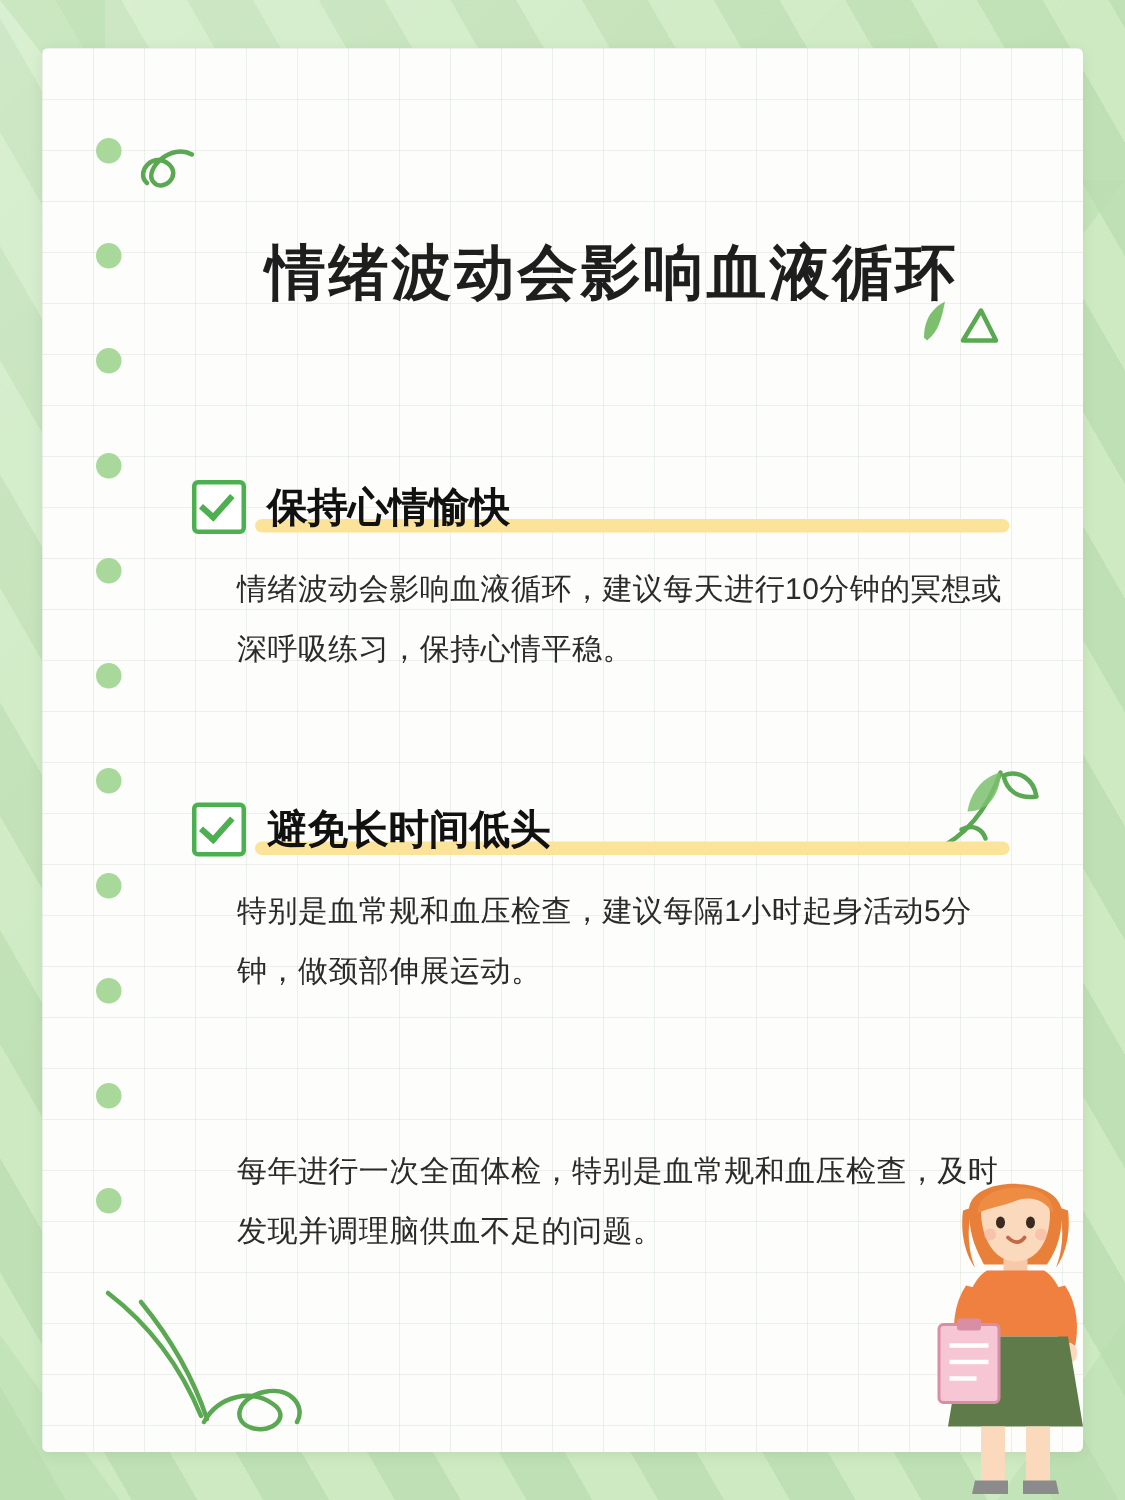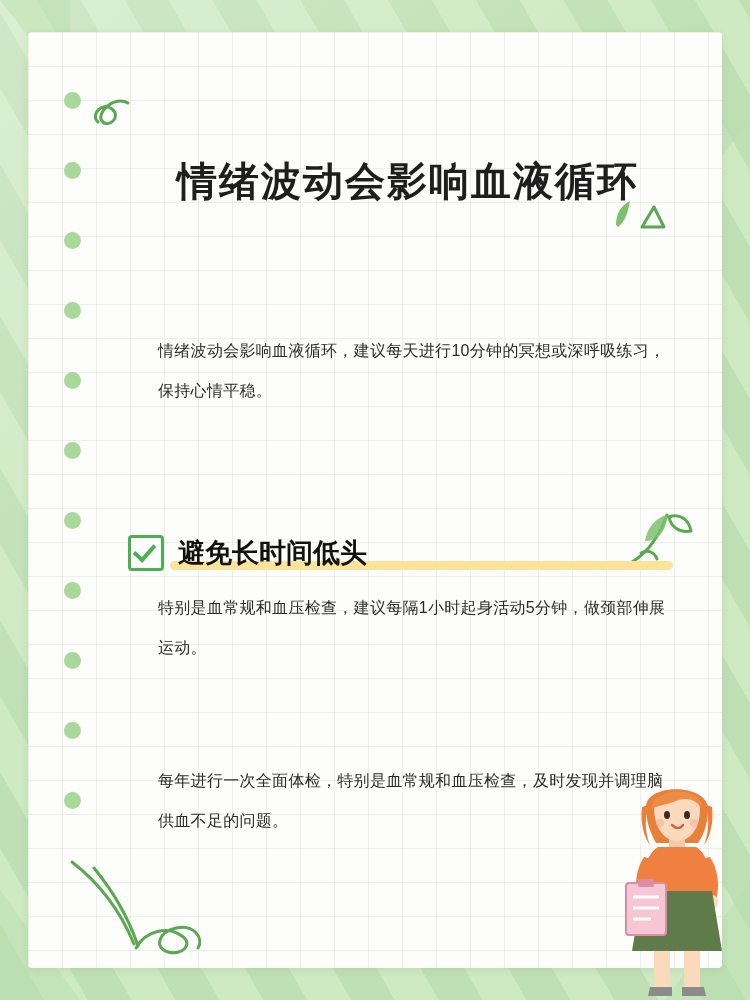--- a/index.html
+++ b/index.html
@@ -145,21 +145,21 @@
     height: 9px;
     background: #fbe49a;
     border-radius: 5px;
     z-index: 1;
   }
 
   .sec-body {
     margin-top: 14px;
     margin-left: 30px;
     width: 515px;
-    font-size: 16px;
+    font-size: 20px;
     line-height: 40px;
     color: #2b2b2b;
     letter-spacing: 0.3px;
   }
 
   
   .doodle { position: absolute; }
 
   
   .person { position: absolute; right: 8px; bottom: 0; width: 130px; height: 235px; }
@@ -211,20 +211,25 @@
       <path d="M14 10 C 40 30, 62 58, 76 92" fill="none" stroke="#5aa851" stroke-width="3" stroke-linecap="round"></path>
       <path d="M36 16 C 54 38, 70 64, 80 94" fill="none" stroke="#5aa851" stroke-width="3" stroke-linecap="round"></path>
       <path d="M78 96 C 88 78, 110 74, 124 84 C 136 92, 124 104, 110 100 C 96 96, 100 80, 118 76 C 136 72, 146 86, 140 96" fill="none" stroke="#5aa851" stroke-width="3" stroke-linecap="round"></path>
     </svg>
 
     <div class="content">
 
       <div class="title">情绪波动会影响血液循环</div>
 
       <div class="section sec1">
+        <div class="sec-head">
+          <div class="check"></div>
+          <div class="underline"></div>
+          <div class="sec-title">保持心情愉快</div>
+        </div>
         <div class="sec-body">情绪波动会影响血液循环，建议每天进行10分钟的冥想或深呼吸练习，保持心情平稳。</div>
       </div>
 
       <div class="section sec2">
         <div class="sec-head">
           <div class="check"></div>
           <div class="underline"></div>
           <div class="sec-title">避免长时间低头</div>
         </div>
         <div class="sec-body">特别是血常规和血压检查，建议每隔1小时起身活动5分钟，做颈部伸展运动。</div>

